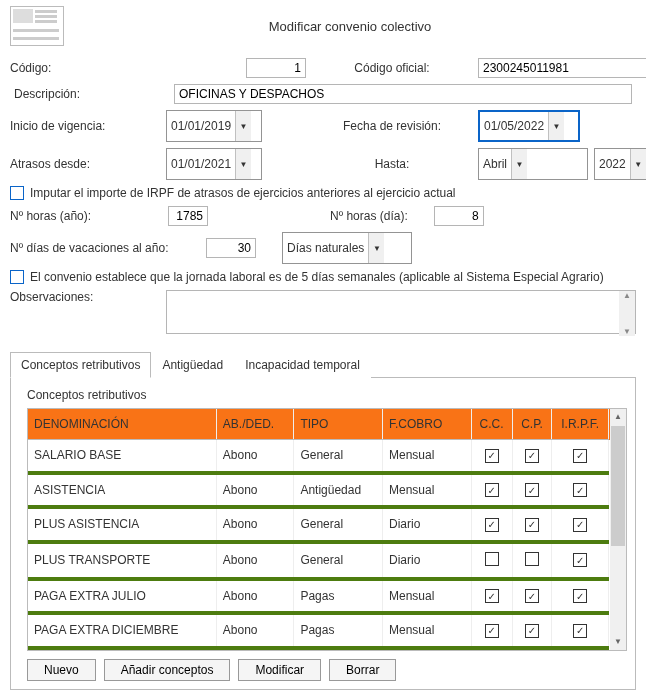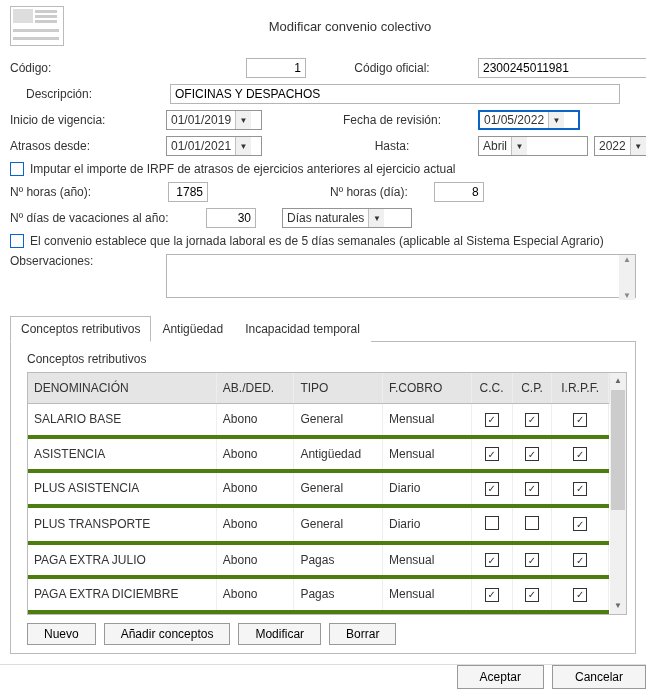--- a/index.html
+++ b/index.html
@@ -29,21 +29,21 @@
     border: 1px solid #b5b5b5;
     height: 20px;
     padding: 0 4px;
     font: inherit;
     background: #fff;
   }
   .ralign { text-align: right; }
   .dropdown {
     display: inline-flex;
     border: 1px solid #949494;
-    height: 20px;
+    height: 32px;
     align-items: stretch;
     background: #fff;
   }
   .dropdown span.val {
     padding: 0 4px;
     display: flex; align-items: center;
     min-width: 0;
   }
   .dropdown .arrow {
     width: 16px;
@@ -85,21 +85,21 @@
   .subhead { margin: 0 0 6px 0; }
   .tablewrap { border: 1px solid #bbb; position: relative; }
   table { border-collapse: collapse; width: 100%; }
   th, td {
     border-bottom: 4px solid #4d7c0f;
     border-right: 1px solid #eee;
     padding: 8px 6px;
     text-align: left;
     font-weight: normal;
   }
-  th { background: #e5e5e5; border-bottom: 1px solid #bbb; }
+  th { background: #f97316; border-bottom: 1px solid #bbb; }
   td.ck, th.ck { text-align: center; width: 36px; }
   .ckmark {
     width: 14px; height: 14px;
     border: 1px solid #333;
     display: inline-flex; align-items: center; justify-content: center;
     font-size: 10px;
   }
   .scrollbar {
     position: absolute; right: 0; top: 0; bottom: 0;
     width: 16px; background: #f0f0f0;
@@ -158,21 +158,21 @@
     <div class="title">Modificar convenio colectivo</div>
   </div>
 
   <div class="form-grid">
     <div class="label">Código:</div>
     <input type="text" class="ralign" style="width: 60px; justify-self: end;" value="1">
     <div class="label" style="justify-self:center">Código oficial:</div>
     <input type="text" style="width: 200px;" value="2300245011981">
   </div>
 
-  <div style="display:grid;grid-template-columns:140px 1fr;gap:4px;align-items:center;margin:6px 16px;">
+  <div style="display:grid;grid-template-columns:140px 1fr;gap:20px;align-items:center;margin:6px 4px;">
     <div class="label">Descripción:</div>
     <input type="text" style="width: 100%;" value="OFICINAS Y DESPACHOS">
   </div>
 
   <div class="form-grid">
     <div class="label">Inicio de vigencia:</div>
     <div class="dropdown" style="width:96px">
       <span class="val">01/01/2019</span>
       <span class="arrow">▼</span>
     </div>

